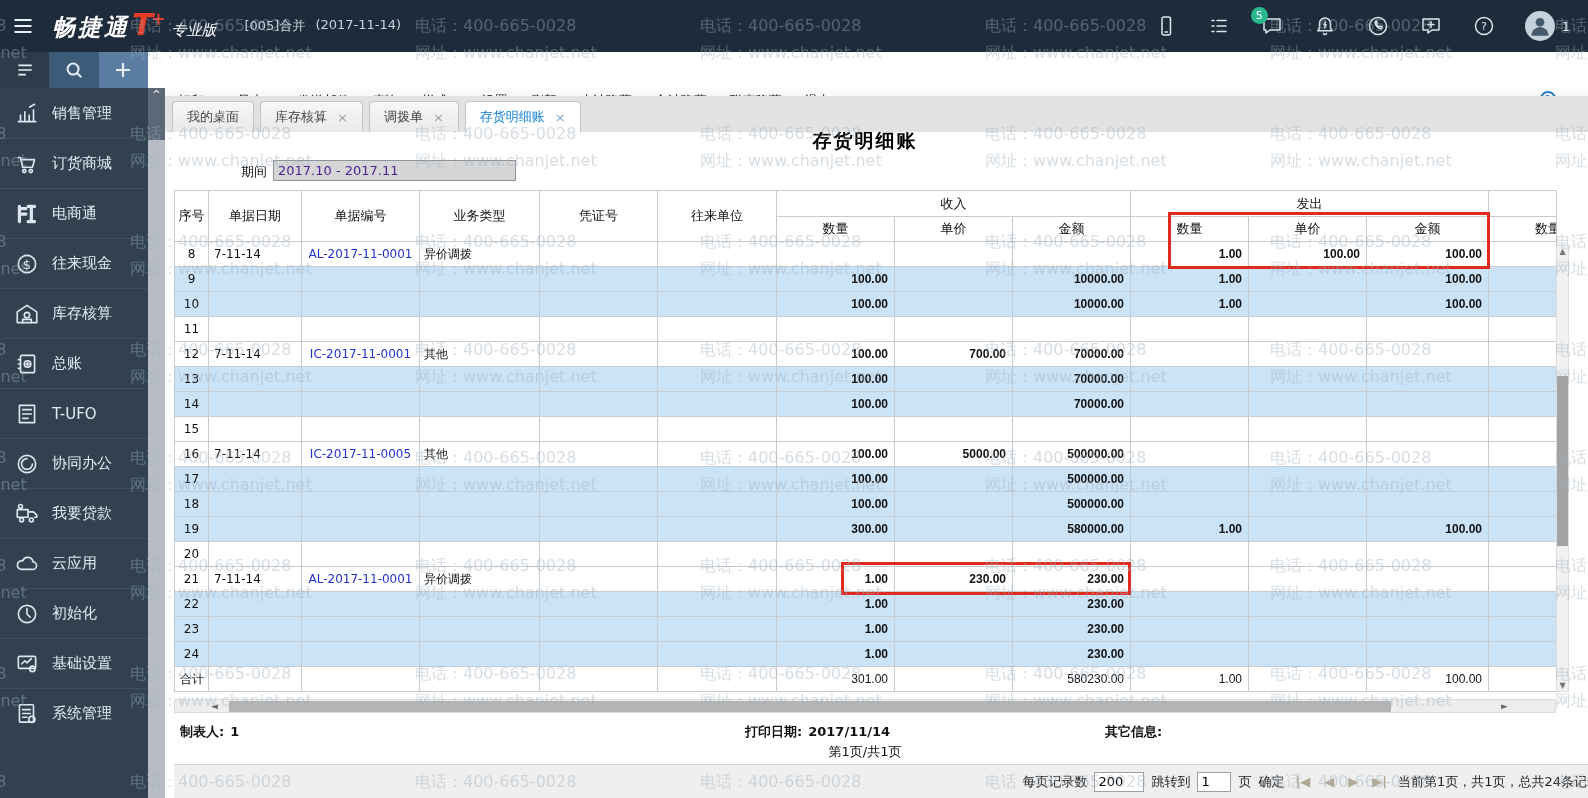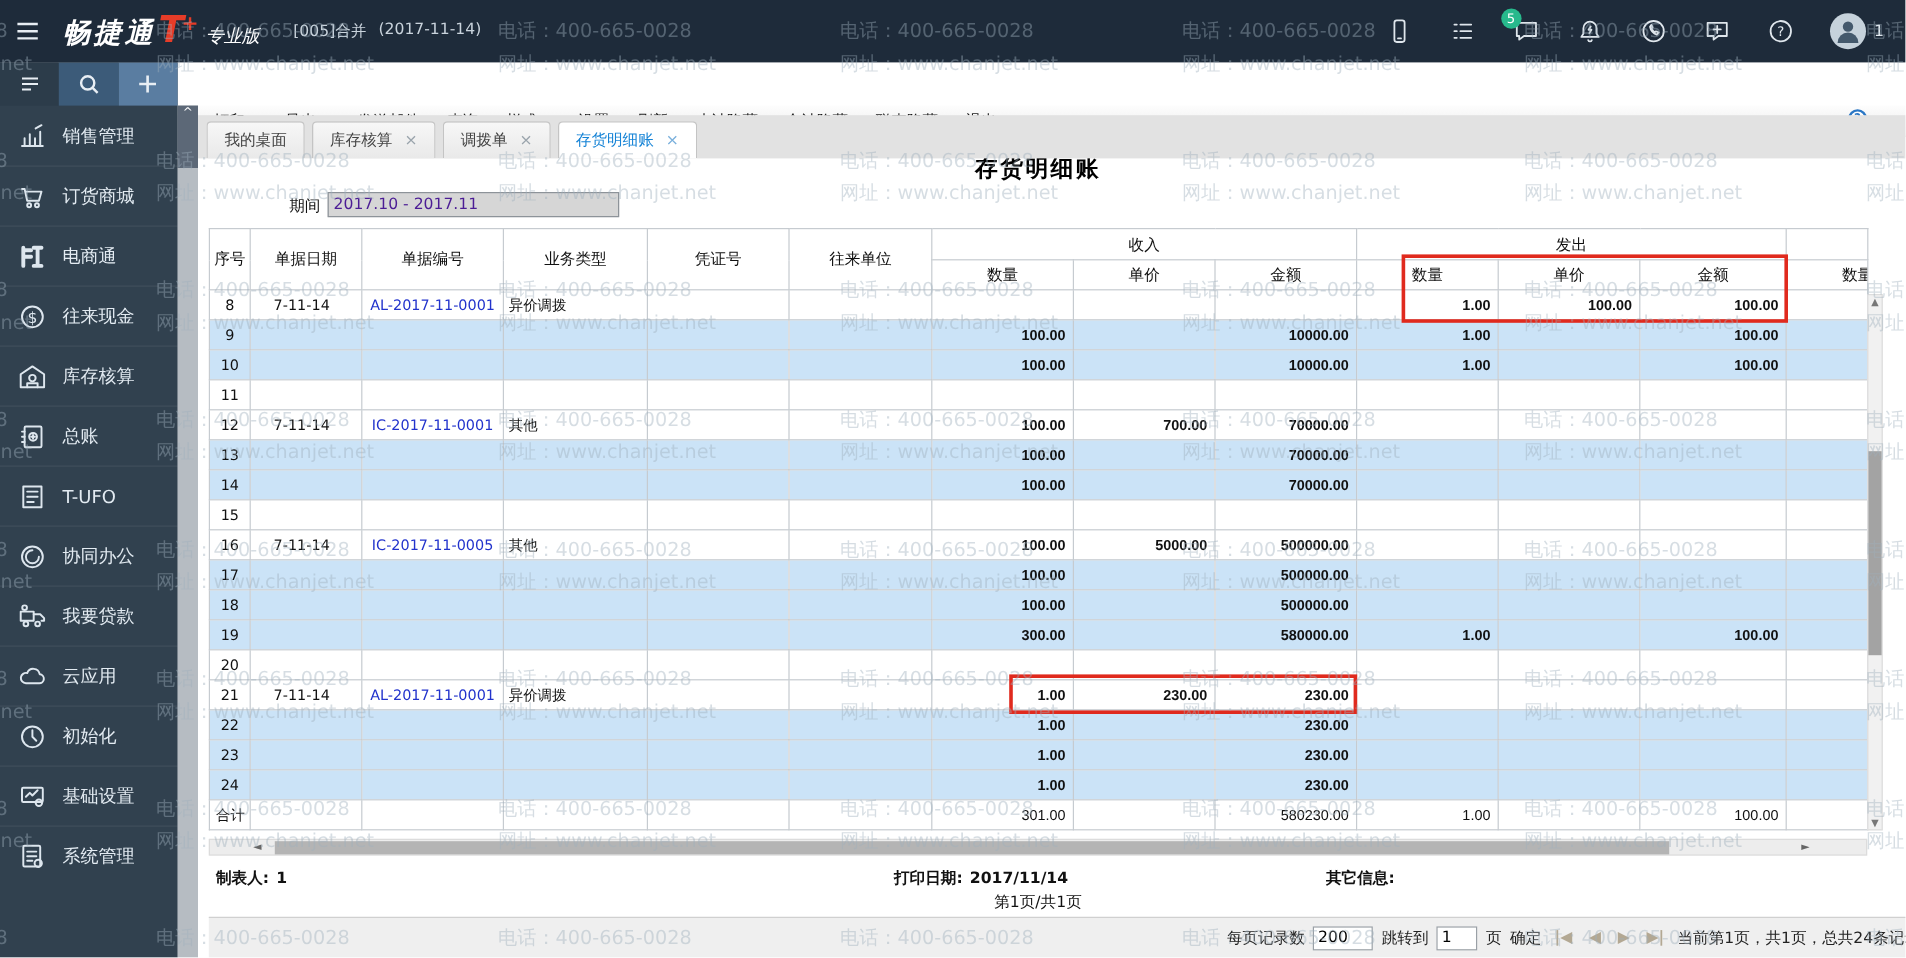--- a/index.html
+++ b/index.html
@@ -72,21 +72,21 @@
   
   .table-wrap{position:absolute;left:174px;top:190px;z-index:2;}
   table.ledger{border-collapse:collapse;table-layout:fixed;width:1382px;border:1px solid #98a0a8;}
   .ledger th,.ledger td{border:1px solid #c6cbd0;overflow:hidden;white-space:nowrap;}
   .ledger thead tr.r1 th{height:26px;font-weight:normal;font-size:13px;}
   .ledger thead tr.r2 th{height:25px;font-weight:normal;font-size:13px;}
   .ledger td{height:25px;font-size:12px;padding:0 6px;}
   .ledger th.bal{padding:0;}
   .bal-label{display:block;margin-left:46px;width:40px;text-align:left;}
   td.c0{text-align:center;}
-  td.c1{text-align:left;padding-left:19px;}
+  td.c1{text-align:left;padding-left:5px;}
   td.c2{text-align:center;}
   td.c3{text-align:left;padding-left:4px;}
   td.c6,td.c7,td.c8,td.c9,td.c10,td.c11,td.c12{text-align:right;font-weight:bold;font-family:"Liberation Sans","DejaVu Sans",sans-serif;}
   tr.stripe td{background:var(--stripe_row);}
   tr.total td{font-weight:normal;}
   tr.total td.c0{text-align:left;padding-left:5px;}
   .doclink{color:var(--link_blue);text-decoration:none;font-weight:normal;}
 
   .hl-box{position:absolute;border:3px solid var(--highlight_red);z-index:8;pointer-events:none;}
   .hl-1{left:1168px;top:212px;width:322px;height:57px;}

